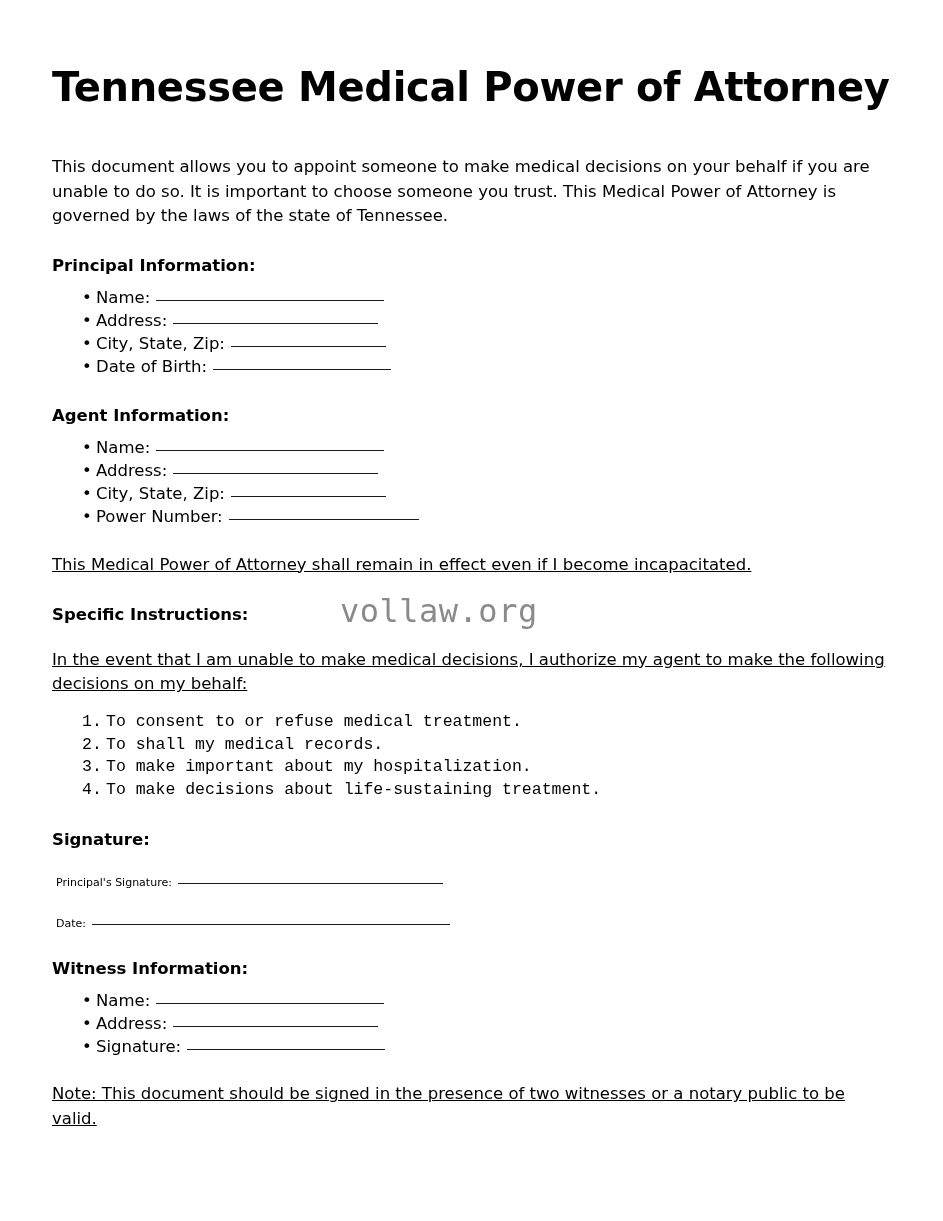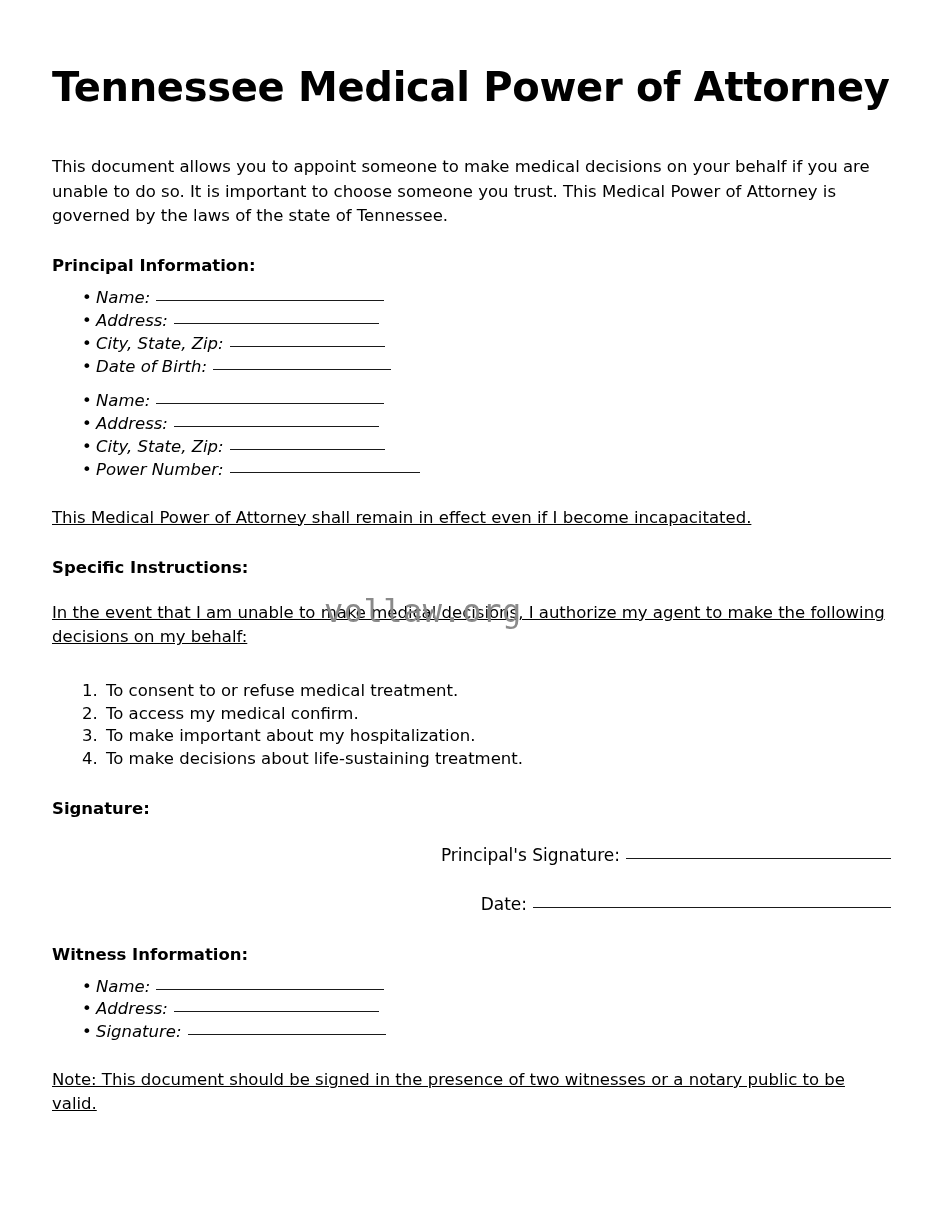--- a/index.html
+++ b/index.html
@@ -41,40 +41,40 @@
   }
   .section-heading {
     font-size: 16.5px;
     font-weight: bold;
     margin: 28px 0 0 0;
   }
   .field-list {
     list-style: none;
     margin: 12px 0 0 0;
     padding: 0 0 0 30px;
-    font-style: italic;
   }
   .field-list li {
     font-size: 16.5px;
     line-height: 1.38;
     position: relative;
     padding-left: 14px;
     white-space: nowrap;
   }
   .field-list li::before {
     content: "\2022";
     position: absolute;
     left: 0;
     top: 0;
   }
   .num-list {
     list-style: none;
-    margin: 30px 0 0 0;
+    margin: 14px 0 0 0;
     padding: 0 0 0 30px;
     counter-reset: item;
+    font-family: Liberation Mono, monospace;
   }
   .num-list li {
     font-size: 16.5px;
     line-height: 1.38;
     position: relative;
     padding-left: 24px;
     counter-increment: item;
   }
   .num-list li::before {
     content: counter(item) ".";
@@ -83,29 +83,28 @@
     top: 0;
   }
   .blank {
     display: inline-block;
     border-bottom: 1.6px solid #1a1a1a;
     vertical-align: 2px;
     margin-left: 6px;
     height: 0;
   }
   .sig-line {
-    font-size: 17px;
+    font-size: 11px;
     line-height: 1.38;
-    margin: 26px 0 0 16px;
+    margin: 26px 0 0 4px;
     white-space: nowrap;
-    text-align: right;
   }
   .watermark {
     position: absolute;
-    left: 324px;
+    left: 340px;
     top: 592px;
     font-family: "DejaVu Sans Mono", "Liberation Mono", monospace;
     font-size: 32px;
     color: #8a8a8a;
     letter-spacing: 0.5px;
     white-space: nowrap;
     pointer-events: none;
   }
   .heading-row {
     position: relative;
@@ -121,36 +120,37 @@
   <p class="para">This document allows you to appoint someone to make medical decisions on your behalf if you are unable to do so. It is important to choose someone you trust. This Medical Power of Attorney is governed by the laws of the state of Tennessee.</p>
 
   <h2 class="section-heading">Principal Information:</h2>
   <ul class="field-list">
     <li><span>Name:</span><span class="blank" style="width:228px"></span></li>
     <li><span>Address:</span><span class="blank" style="width:205px"></span></li>
     <li><span>City, State, Zip:</span><span class="blank" style="width:155px"></span></li>
     <li><span>Date of Birth:</span><span class="blank" style="width:178px"></span></li>
   </ul>
 
+  <h2 class="section-heading">Agent Information:</h2>
   <ul class="field-list">
     <li><span>Name:</span><span class="blank" style="width:228px"></span></li>
     <li><span>Address:</span><span class="blank" style="width:205px"></span></li>
     <li><span>City, State, Zip:</span><span class="blank" style="width:155px"></span></li>
     <li><span>Power Number:</span><span class="blank" style="width:190px"></span></li>
   </ul>
 
   <p class="para tight">This Medical Power of Attorney shall remain in effect even if I become incapacitated.</p>
 
   <div class="heading-row">
     <h2 class="section-heading">Specific Instructions:</h2>
   </div>
   <p class="para tight">In the event that I am unable to make medical decisions, I authorize my agent to make the following decisions on my behalf:</p>
   <ol class="num-list">
     <li>To consent to or refuse medical treatment.</li>
-    <li>To access my medical confirm.</li>
+    <li>To shall my medical records.</li>
     <li>To make important about my hospitalization.</li>
     <li>To make decisions about life-sustaining treatment.</li>
   </ol>
 
   <h2 class="section-heading">Signature:</h2>
 
   <p class="sig-line"><span>Principal's Signature:</span><span class="blank" style="width:265px"></span></p>
 
   <p class="sig-line"><span>Date:</span><span class="blank" style="width:358px"></span></p>
 

